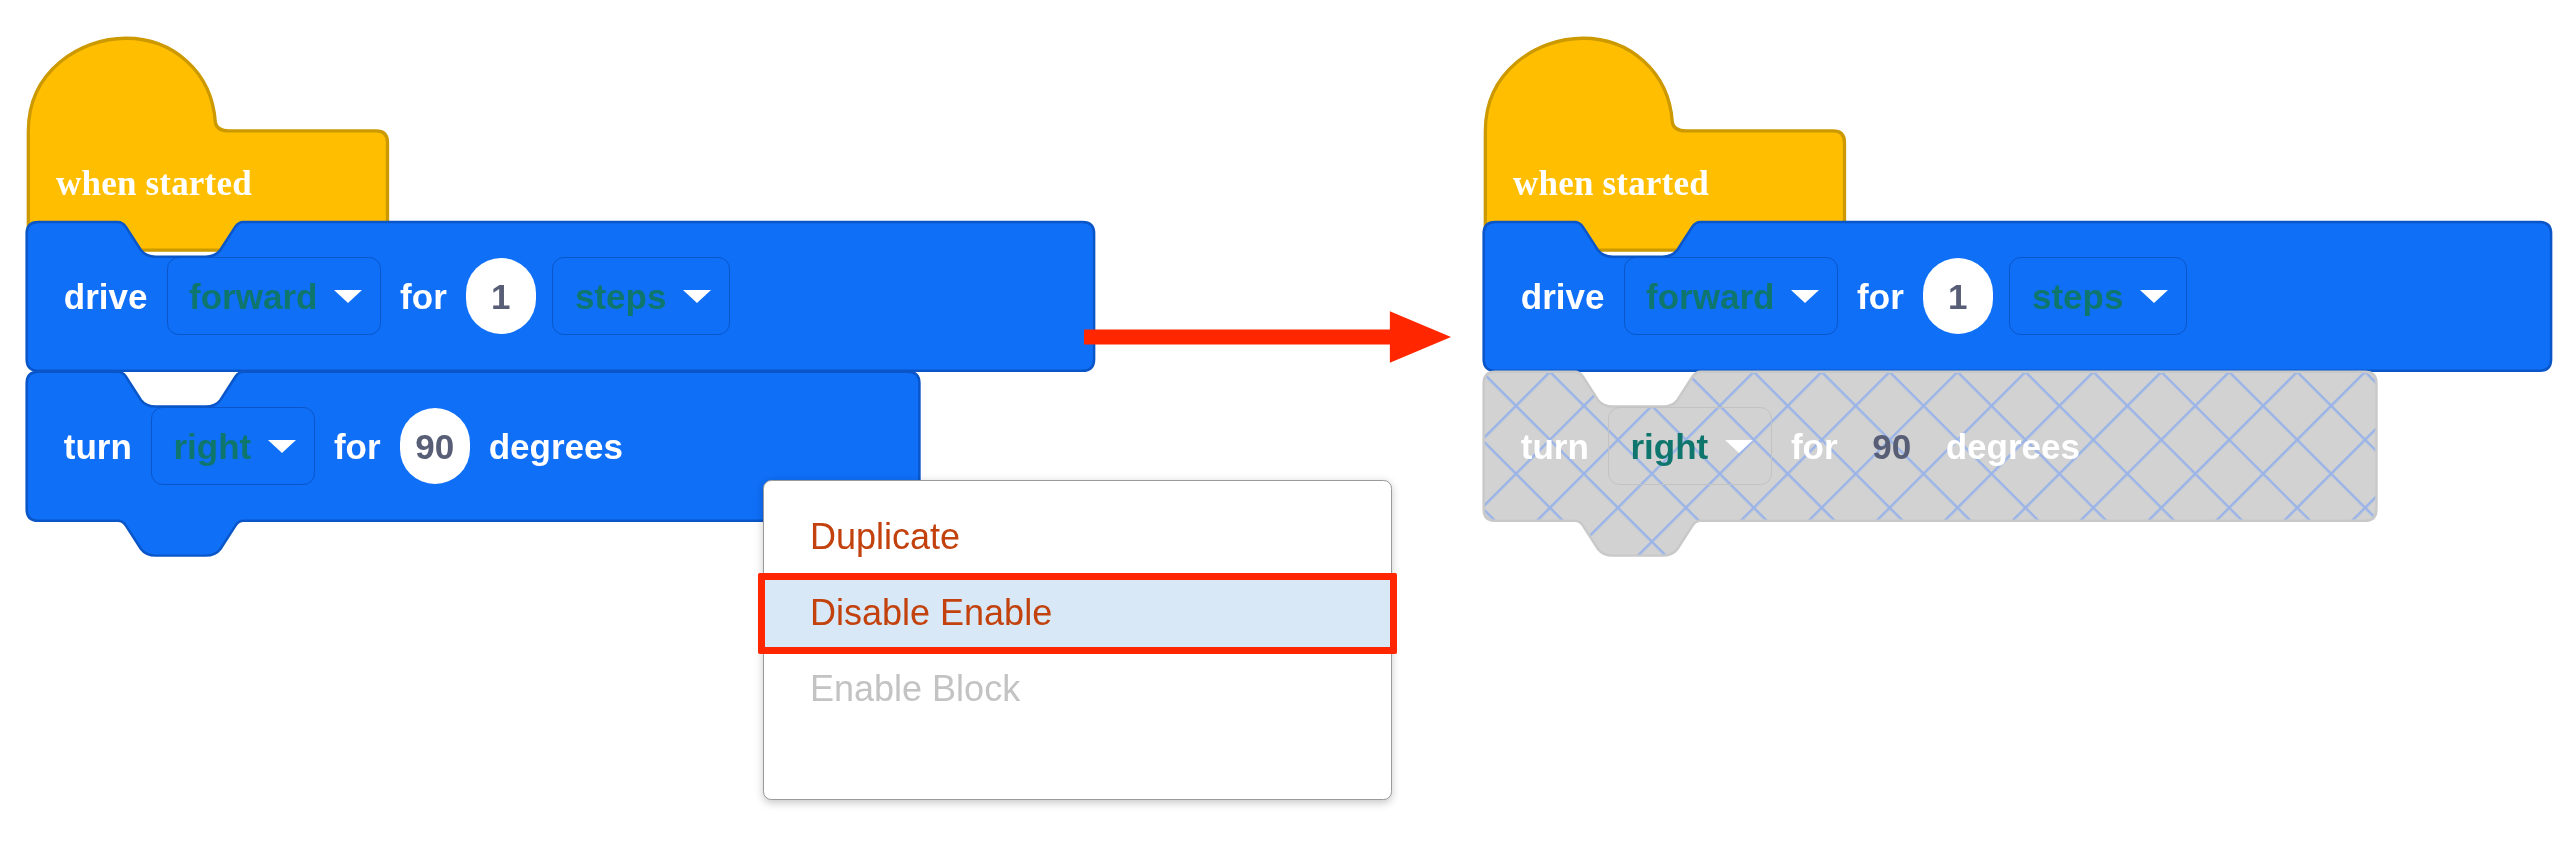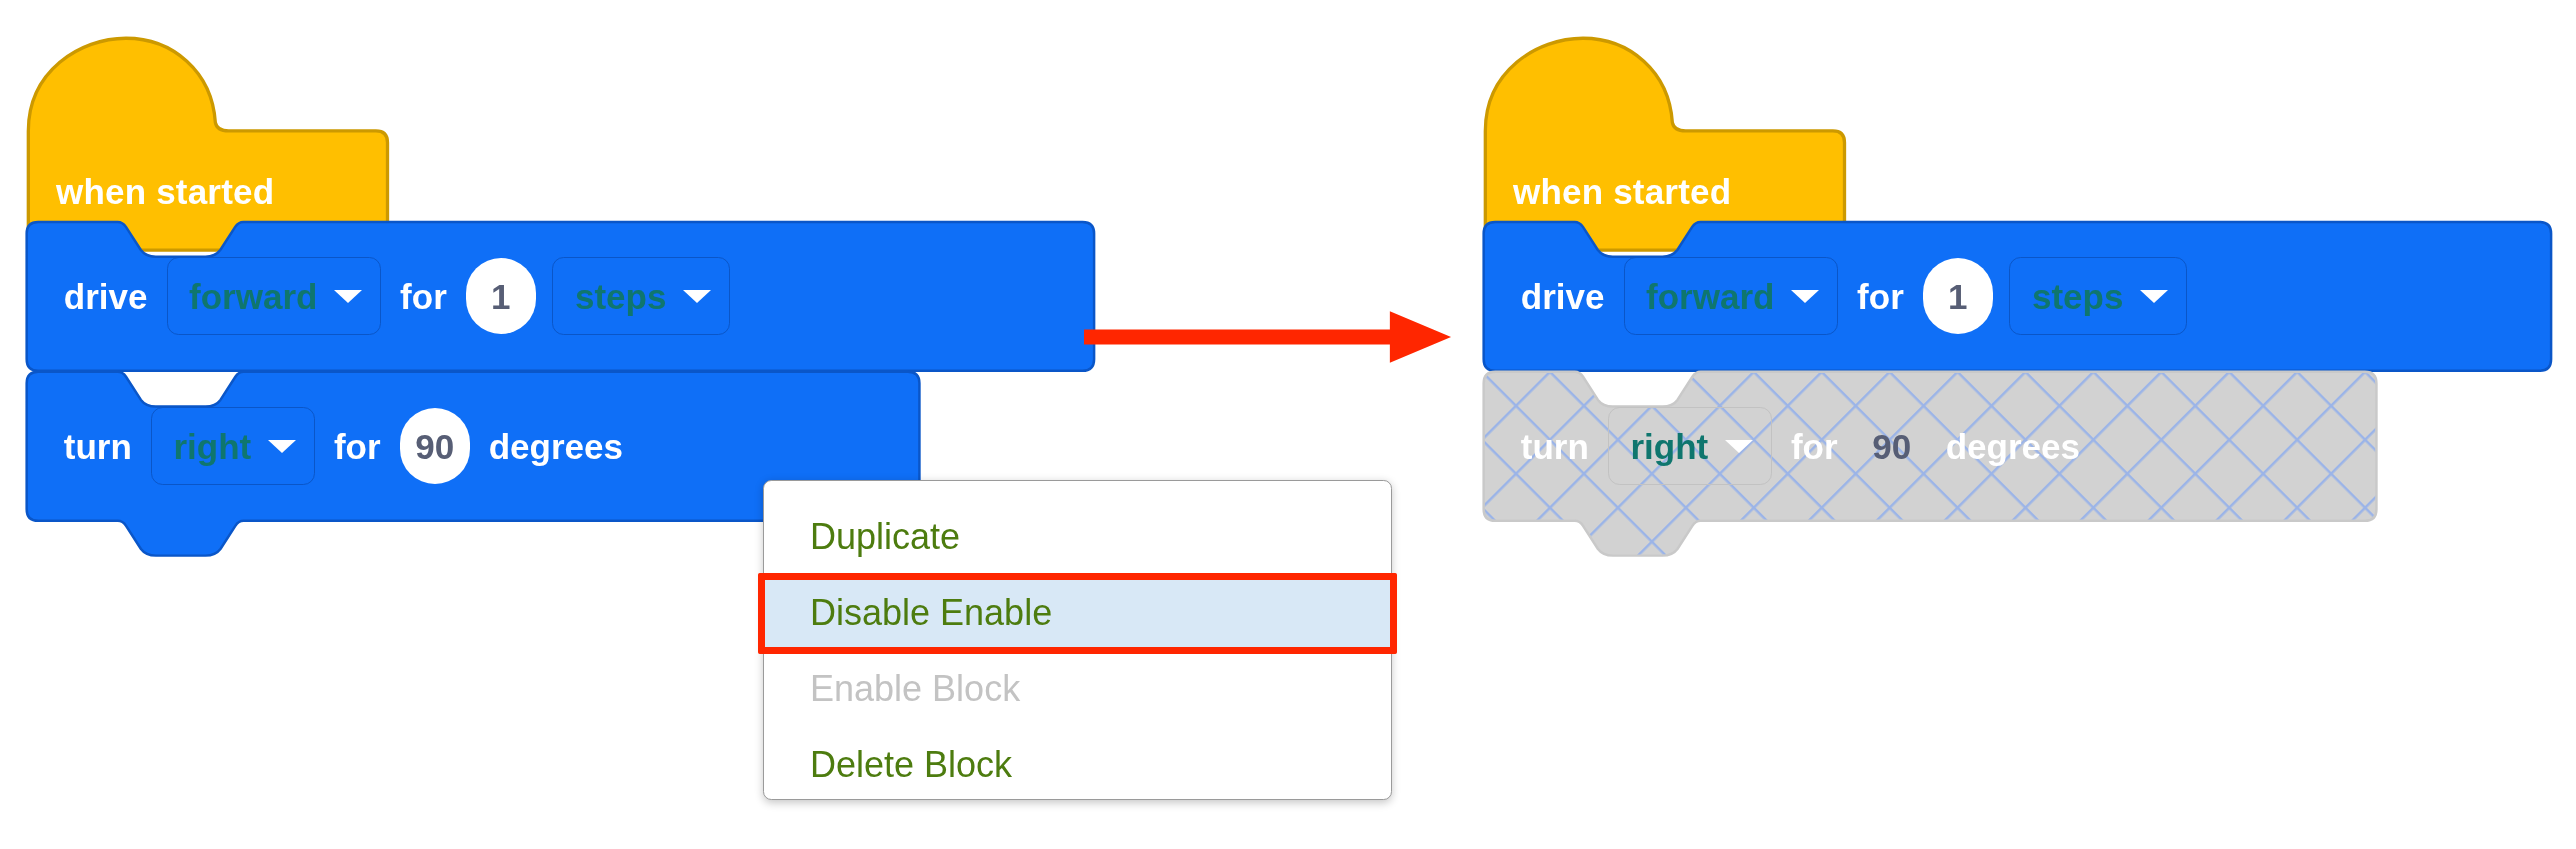--- a/index.html
+++ b/index.html
@@ -35,26 +35,27 @@
   }
   .hat-svg {
     position: absolute;
     left: 0;
     top: 0;
     overflow: visible;
   }
   .hat-label {
     position: absolute;
     left: 31px;
-    top: 142px;
+    top: 134px;
     font-size: 35px;
     font-weight: 700;
     color: #ffffff;
     letter-spacing: 0.2px;
     white-space: nowrap;
+    font-family: Liberation Serif, serif;
   }
 
   
   .stack {
     position: relative;
     padding-left: 36px;
   }
   .stack-svg {
     position: absolute;
     left: 0;
@@ -157,21 +158,21 @@
     box-sizing: border-box;
     box-shadow: 0 2.5px 8.3px rgba(0,0,0,0.22);
     overflow: hidden;
   }
   .ctx-item {
     height: 76px;
     display: flex;
     align-items: center;
     padding-left: 46px;
     font-size: 36px;
-    color: #4d7c0f;
+    color: #c2410c;
     box-sizing: border-box;
     white-space: nowrap;
   }
   .ctx-item.pad-top { margin-top: 18px; }
   .ctx-item.disabled-item { color: #c3c3c3; }
   .ctx-item.highlighted {
     background: #d8e8f6;
   }
   .ctx-highlight-box {
     position: absolute;
@@ -396,19 +397,18 @@
         </div>
         <span class="blk-text">degrees</span>
       </div>
     </div>
   </div>
 
   <div class="ctx-menu" style="left:763px; top:480px; width:629px; height:320px;">
     <div class="ctx-item pad-top">Duplicate</div>
     <div class="ctx-item highlighted">Disable Enable</div>
     <div class="ctx-item disabled-item">Enable Block</div>
-    <div class="ctx-item">Delete Block</div>
   </div>
 
   <div class="ctx-highlight-box" style="left:758px; top:573px; width:639px; height:81px;"></div>
 
 </div>
 
 
 </body></html>

